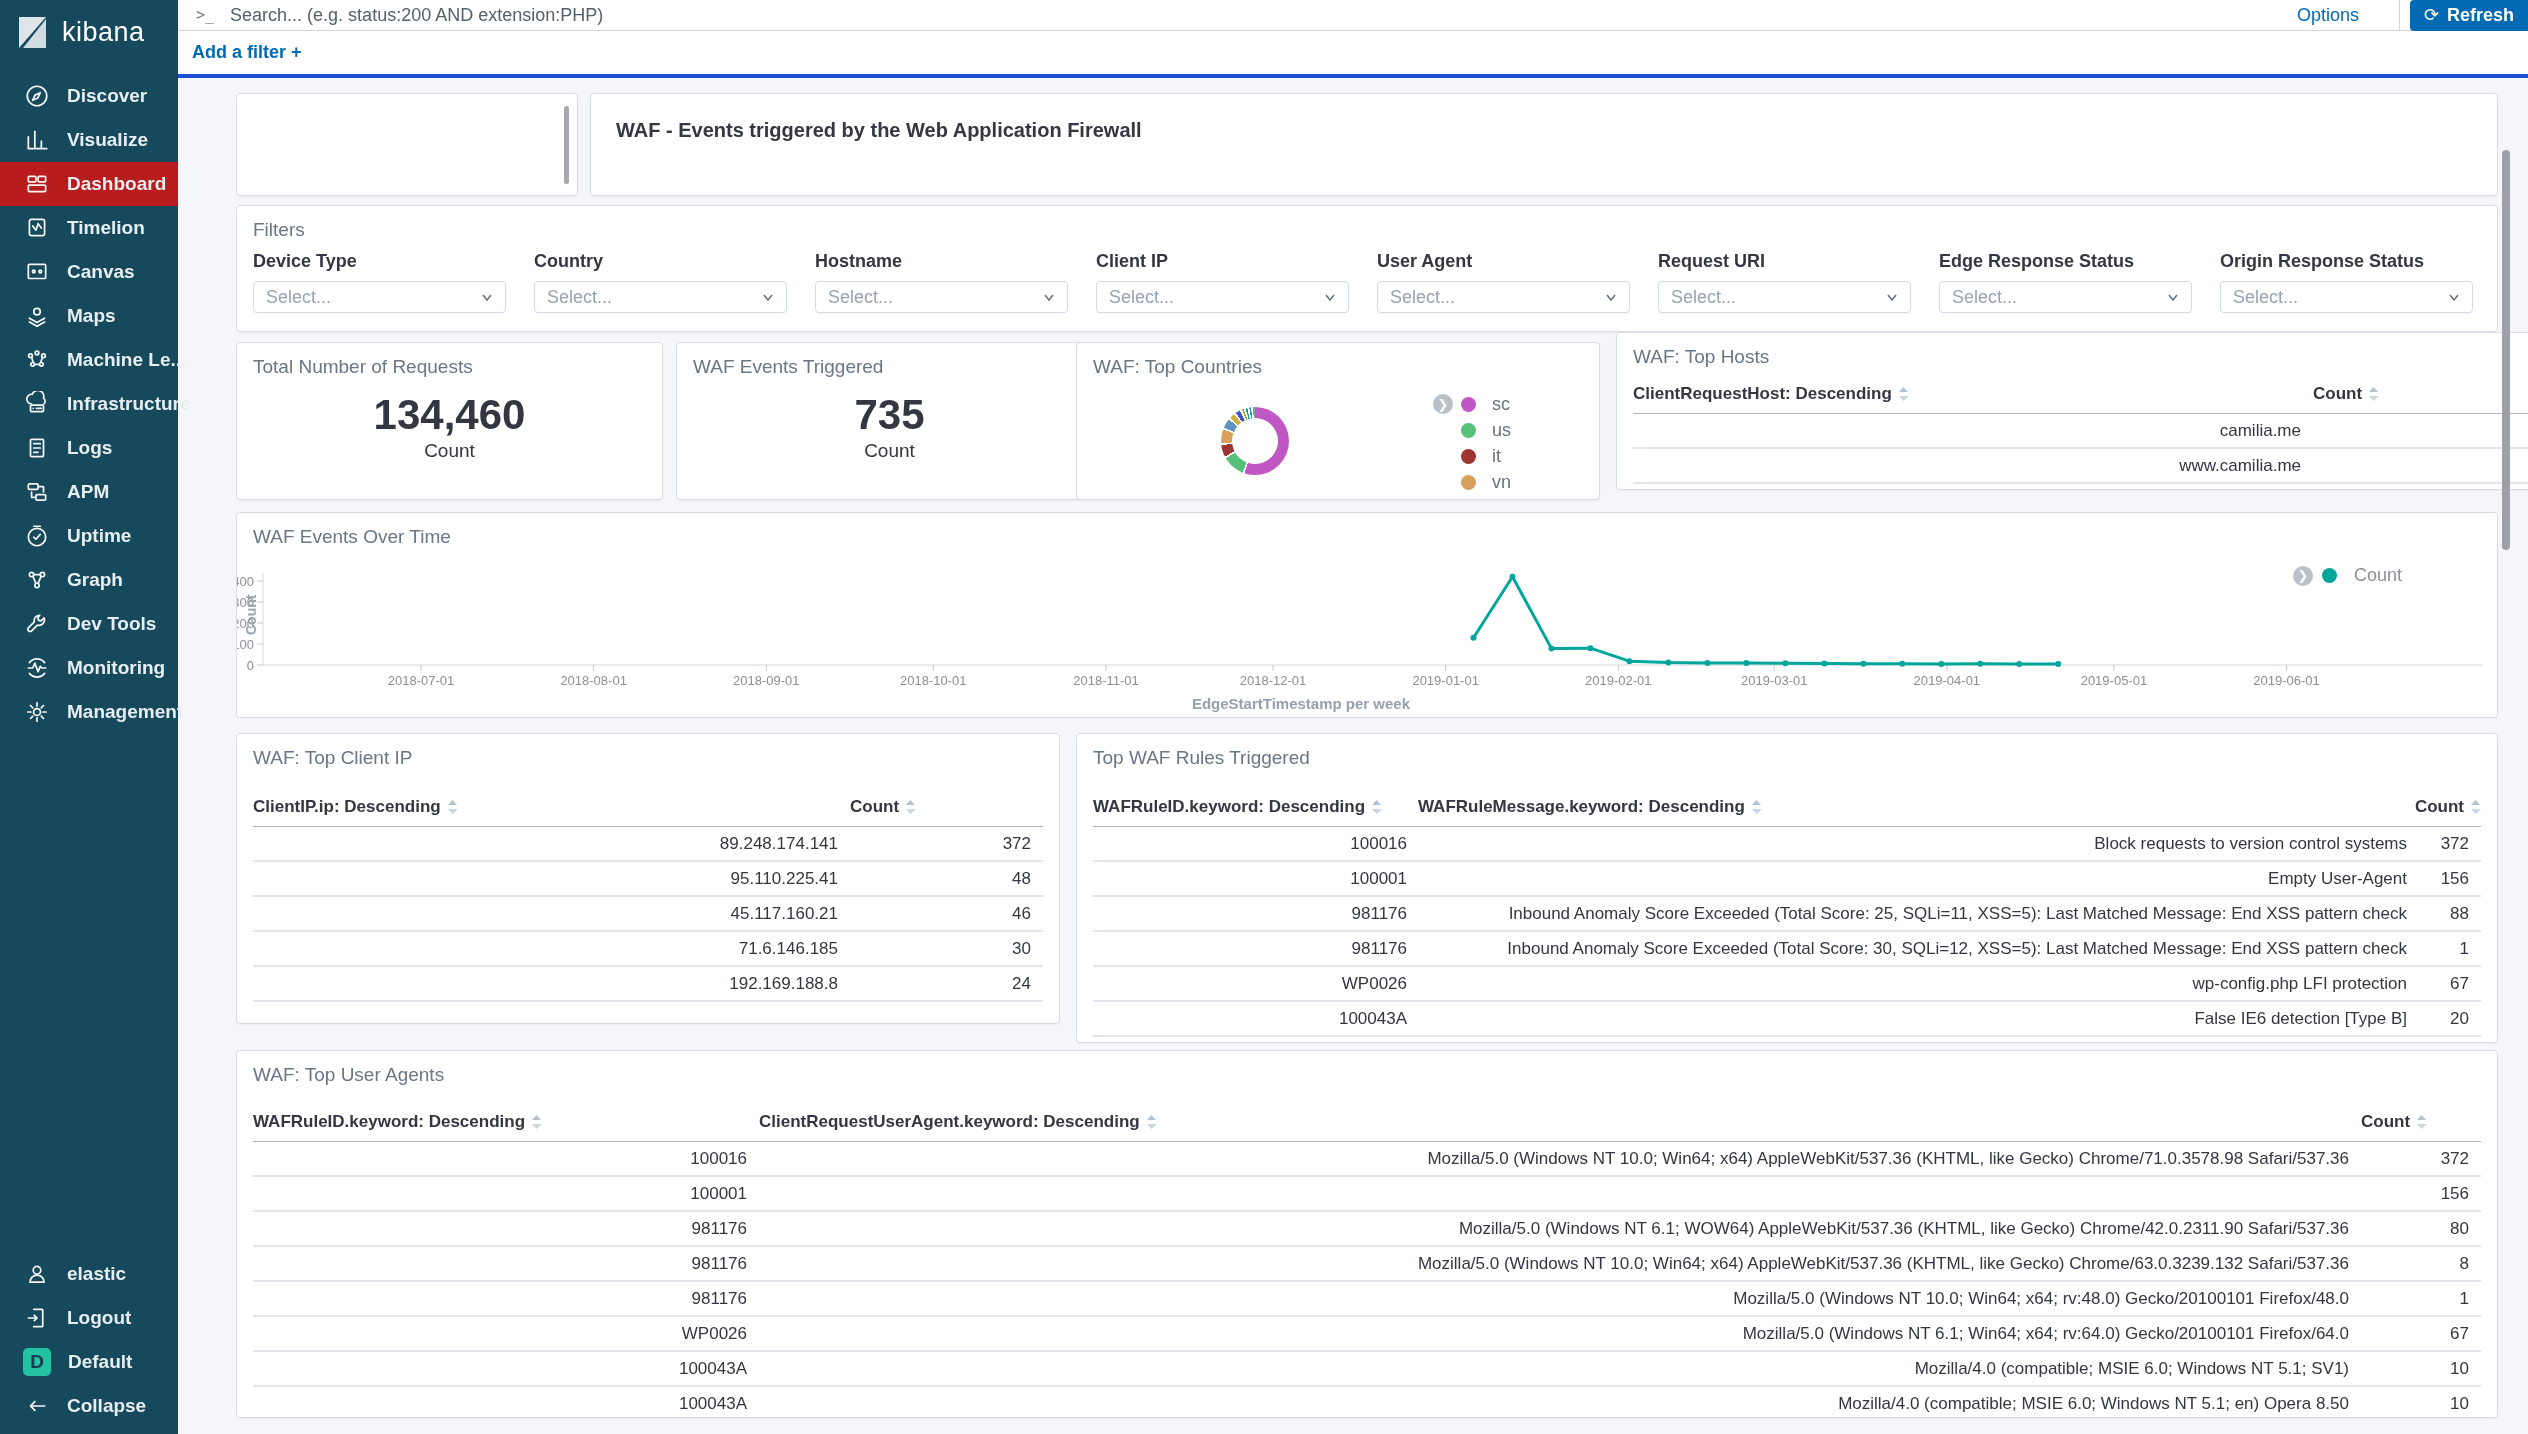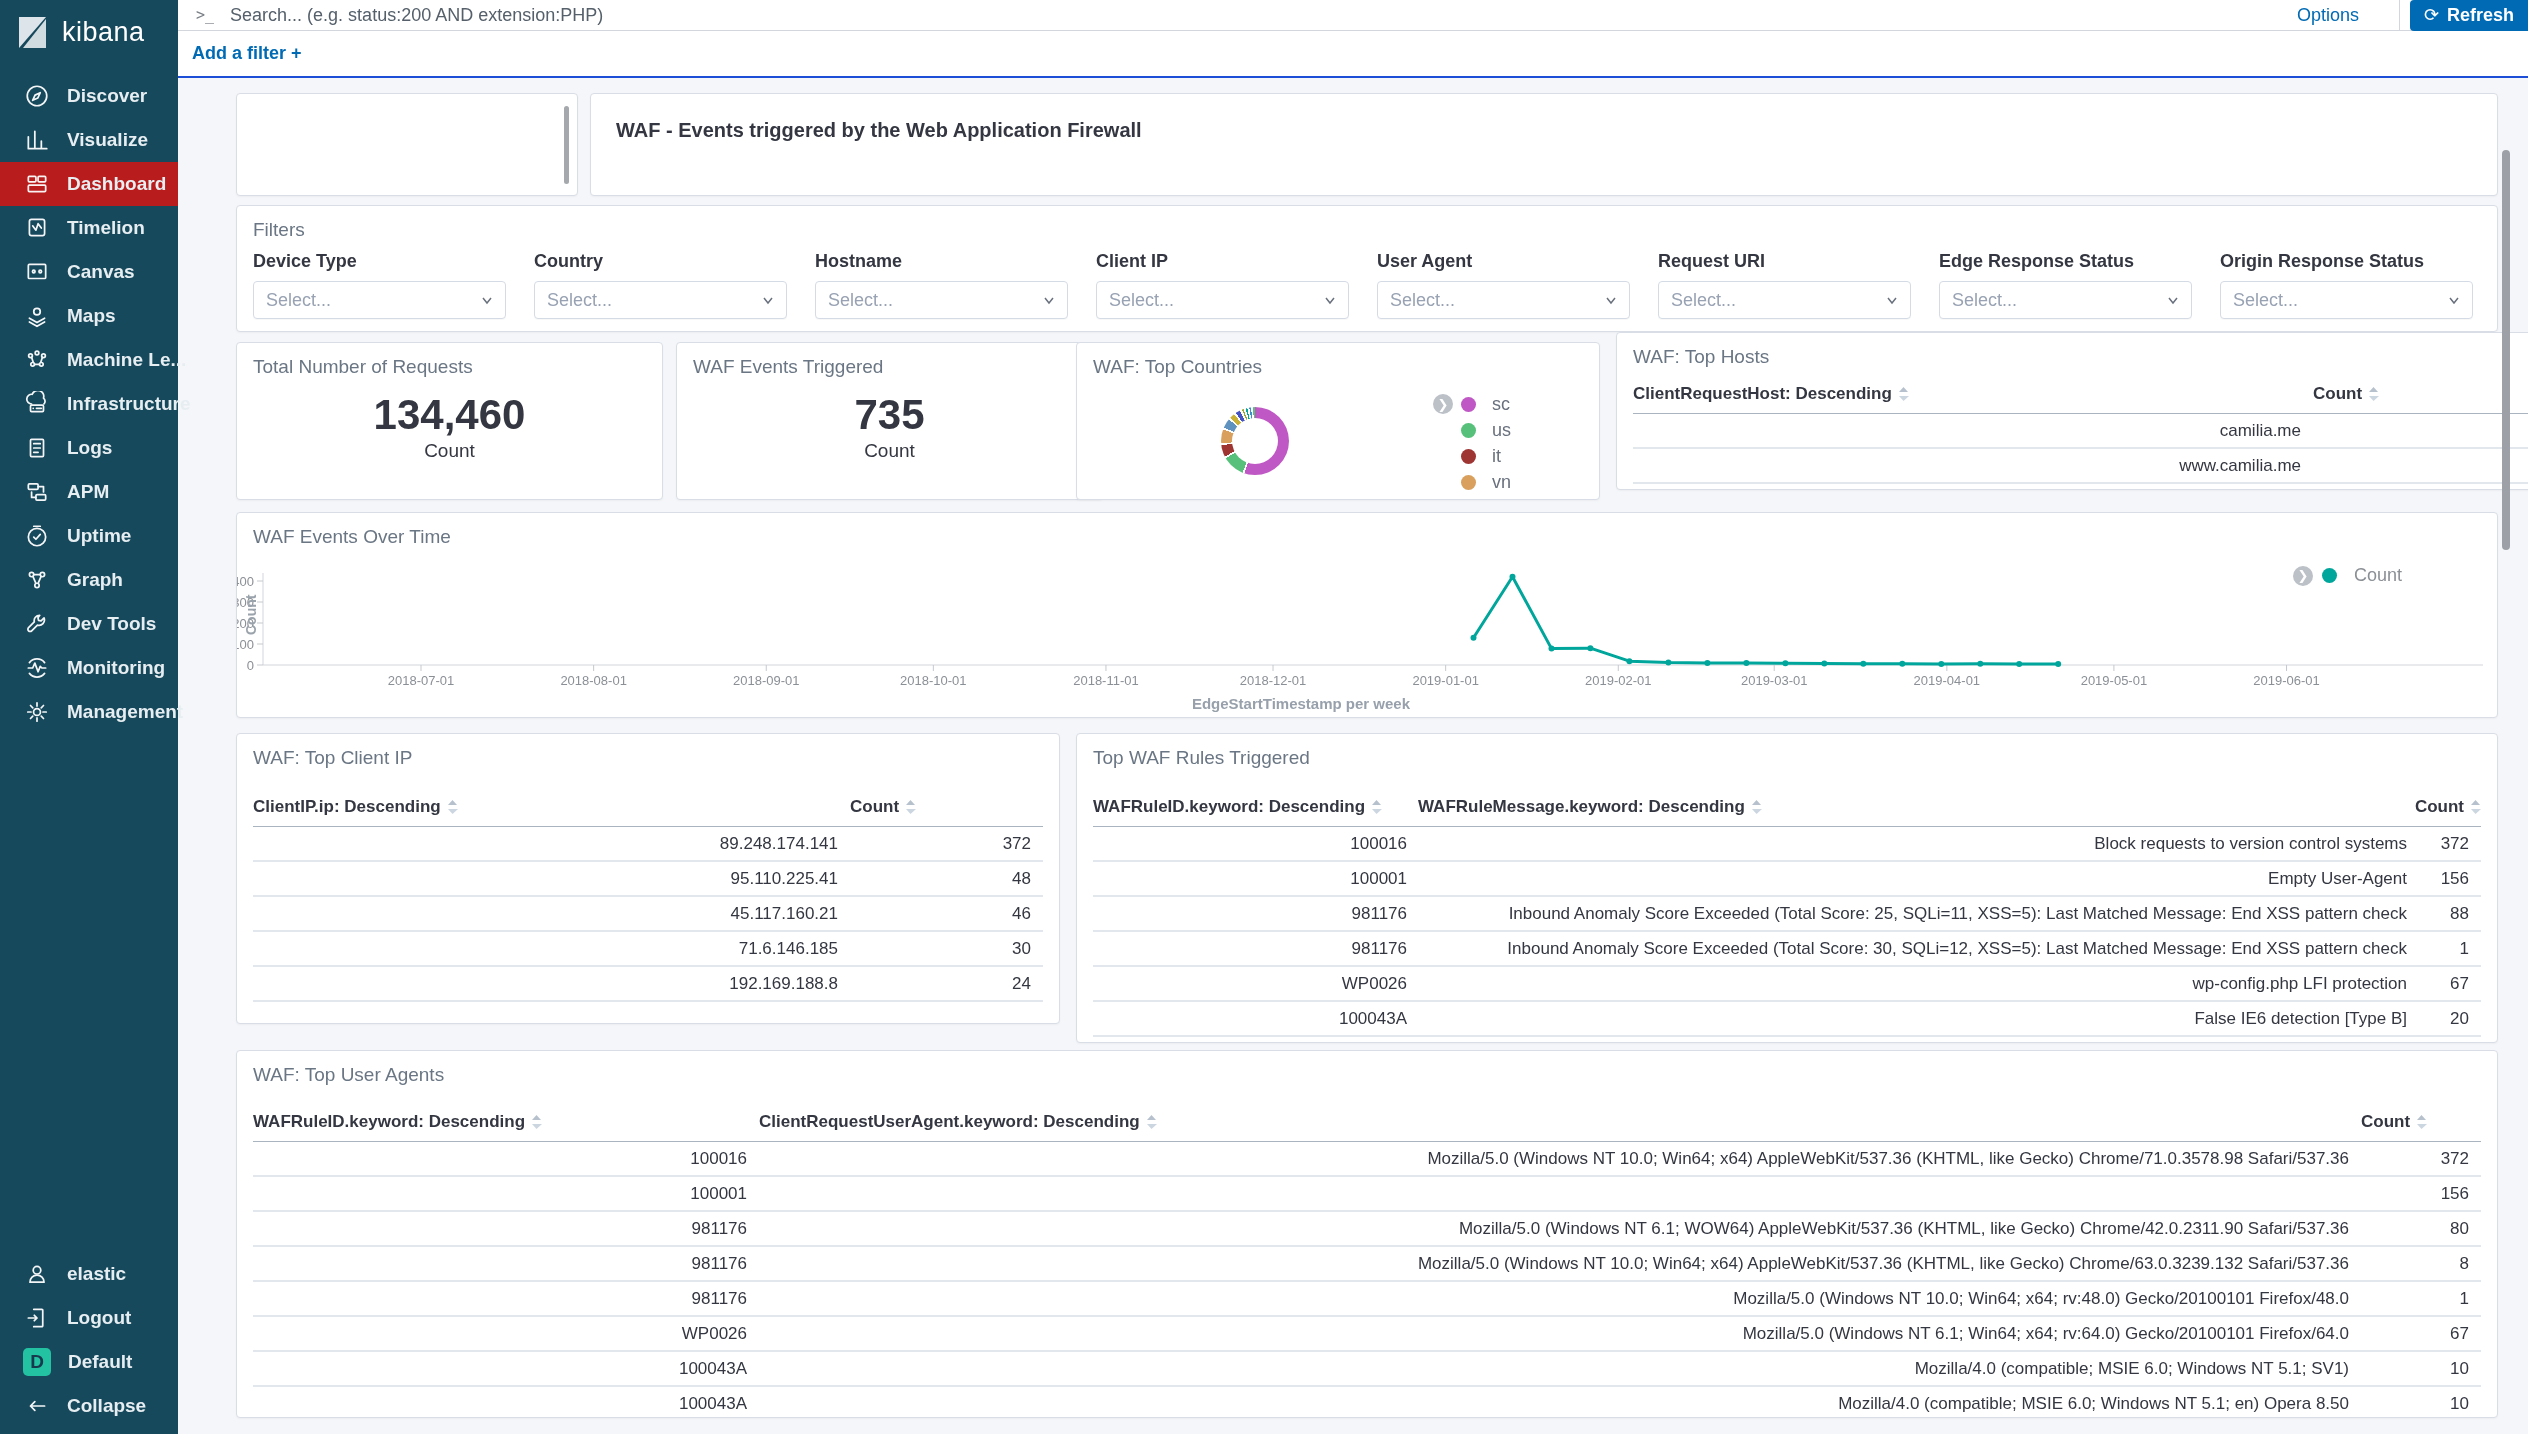--- a/index.html
+++ b/index.html
@@ -24,42 +24,42 @@
   
   .topbar{position:absolute;left:178px;top:0;width:2350px;height:31px;background:#fff;border-bottom:1px solid #d3d7dd;display:flex;align-items:center;z-index:4;}
   .prompt-glyph{font-family:"DejaVu Sans Mono",monospace;font-size:15px;color:#7a8087;margin:0 14px 0 18px;}
   .search-input{flex:1;border:0;outline:none;font-size:18px;color:#3c4450;font-family:inherit;background:transparent;}
   .search-input::placeholder{color:#55606b;opacity:1;}
   .options-link{color:#006bb4;font-size:18px;padding:0 40px;cursor:pointer;}
   .topbar-sep{width:1px;height:31px;background:#d3d7dd;}
   .refresh-btn{height:31px;width:118px;background:#006bb4;color:#fff;font-size:18px;font-weight:bold;
                display:flex;align-items:center;justify-content:center;gap:8px;margin-left:10px;cursor:pointer;border-radius:4px 0 0 4px;}
   .refresh-glyph{font-size:18px;font-weight:normal;}
-  .filterbar{position:absolute;left:178px;top:31px;width:2350px;height:47px;background:#fff;border-bottom:2px solid #1d4ed8;display:flex;align-items:center;z-index:4;}
+  .filterbar{position:absolute;left:178px;top:31px;width:2350px;height:47px;background:#fff;border-bottom:4px solid #1d4ed8;display:flex;align-items:center;z-index:4;}
   .add-filter{color:#006bb4;font-size:18px;font-weight:600;margin-left:14px;cursor:pointer;}
 
   .content-bg{position:absolute;left:178px;top:78px;width:2350px;height:1356px;background:#f5f6f9;}
 
   
   .panel{position:absolute;background:#fff;border:1px solid #d8dde6;border-radius:4px;box-shadow:0 1px 2px rgba(0,0,0,.04);overflow:hidden;}
   .panel-title{font-size:19px;color:#6a7684;padding:13px 16px 0 16px;white-space:nowrap;}
 
   #p-logo{left:236px;top:93px;width:342px;height:103px;}
   #p-title{left:590px;top:93px;width:1908px;height:103px;}
   .dash-title{font-size:20px;font-weight:bold;color:#343741;padding:25px 0 0 25px;}
   .cf-wrap{position:absolute;left:0;top:4px;width:330px;text-align:center;}
   .cf-word{font-size:30px;font-weight:bold;color:#3a3a3a;letter-spacing:1px;margin-top:-6px;}
   .cf-reg{font-size:11px;vertical-align:super;}
   .mini-scrollbar{position:absolute;right:8px;top:12px;width:5px;height:78px;border-radius:3px;background:#a5a9ad;}
 
   #p-filters{left:236px;top:205px;width:2262px;height:127px;}
   .filters-row{display:flex;gap:28px;padding:10px 16px 0 16px;}
   .filter-group{width:253px;flex:none;}
   .filter-label{font-size:18px;font-weight:bold;color:#343741;margin-bottom:9px;}
-  .select-box{height:38px;border:1px solid #d5dbe4;border-radius:4px;background:#fff;display:flex;align-items:center;
+  .select-box{height:32px;border:1px solid #d5dbe4;border-radius:4px;background:#fff;display:flex;align-items:center;
               justify-content:space-between;padding:0 10px 0 12px;cursor:pointer;box-shadow:0 1px 1px rgba(0,0,0,.03);margin-top:8px;}
   .select-ph{font-size:18px;color:#98a2b3;}
 
   .metric-panel .metric-body{display:flex;flex-direction:column;align-items:center;margin-top:14px;}
   .metric-value{font-size:42px;font-weight:bold;color:#343741;line-height:1.1;}
   .metric-label{font-size:19px;color:#343741;margin-top:2px;}
   #p-m1{left:236px;top:342px;width:427px;height:158px;}
   #p-m2{left:676px;top:342px;width:427px;height:158px;}
 
   #p-countries{left:1076px;top:342px;width:524px;height:158px;}

